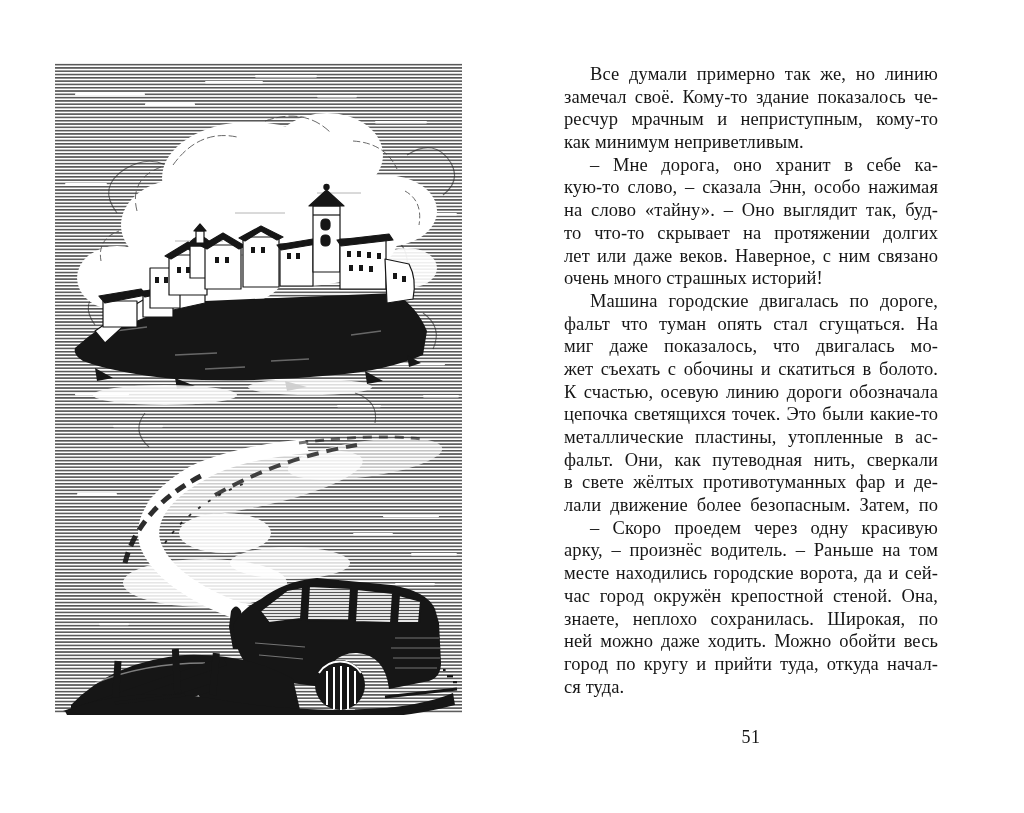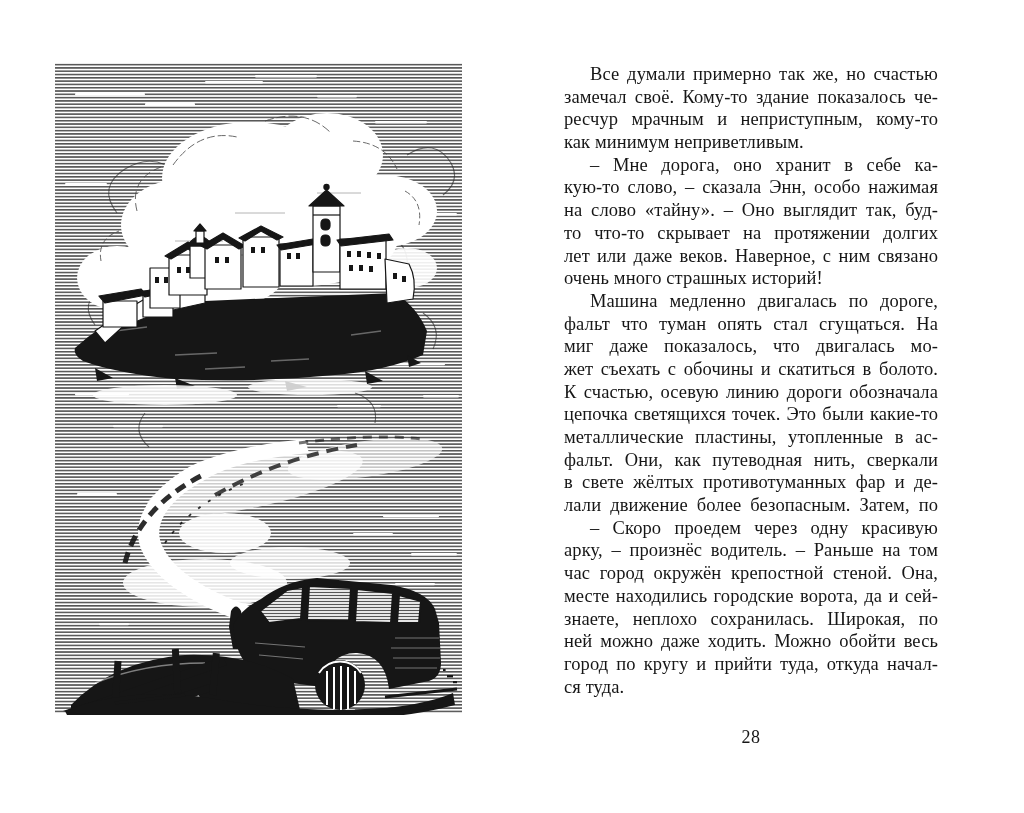--- a/index.html
+++ b/index.html
@@ -260,52 +260,52 @@
           <line x1="60" y1="640" x2="130" y2="632"></line>
         </g>
       </g>
 
       <rect x="0" y="652" width="407" height="15" fill="#ffffff"></rect>
     </svg>
   </div>
 
   <div class="text-column">
       <div class="paragraph">
-        <div class="line first">Все думали примерно так же, но счастью</div>
+        <div class="line first">Все думали примерно так же, но линию</div>
         <div class="line">замечал своё. Кому-то здание показалось че-</div>
         <div class="line">ресчур мрачным и неприступным, кому-то</div>
         <div class="line last">как минимум неприветливым.</div>
       </div>
       <div class="paragraph">
         <div class="line first">– Мне дорога, оно хранит в себе ка-</div>
         <div class="line">кую-то слово, – сказала Энн, особо нажимая</div>
         <div class="line">на слово «тайну». – Оно выглядит так, буд-</div>
         <div class="line">то что-то скрывает на протяжении долгих</div>
         <div class="line">лет или даже веков. Наверное, с ним связано</div>
         <div class="line last">очень много страшных историй!</div>
       </div>
       <div class="paragraph">
-        <div class="line first">Машина медленно двигалась по дороге,</div>
+        <div class="line first">Машина городские двигалась по дороге,</div>
         <div class="line">фальт что туман опять стал сгущаться. На</div>
         <div class="line">миг даже показалось, что двигалась мо-</div>
         <div class="line">жет съехать с обочины и скатиться в болото.</div>
         <div class="line">К счастью, осевую линию дороги обозначала</div>
         <div class="line">цепочка светящихся точек. Это были какие-то</div>
         <div class="line">металлические пластины, утопленные в ас-</div>
         <div class="line">фальт. Они, как путеводная нить, сверкали</div>
         <div class="line">в свете жёлтых противотуманных фар и де-</div>
         <div class="line">лали движение более безопасным. Затем, по</div>
       </div>
       <div class="paragraph">
         <div class="line first">– Скоро проедем через одну красивую</div>
         <div class="line">арку, – произнёс водитель. – Раньше на том</div>
+        <div class="line">месте находились городские ворота, да и сей-</div>
         <div class="line">час город окружён крепостной стеной. Она,</div>
-        <div class="line">месте находились городские ворота, да и сей-</div>
         <div class="line">знаете, неплохо сохранилась. Широкая, по</div>
         <div class="line">ней можно даже ходить. Можно обойти весь</div>
         <div class="line">город по кругу и прийти туда, откуда начал-</div>
         <div class="line last">ся туда.</div>
       </div>
     </div>
 
-  <div class="page-number">28</div>
+  <div class="page-number">51</div>
 
 </div>
 
 </body></html>

